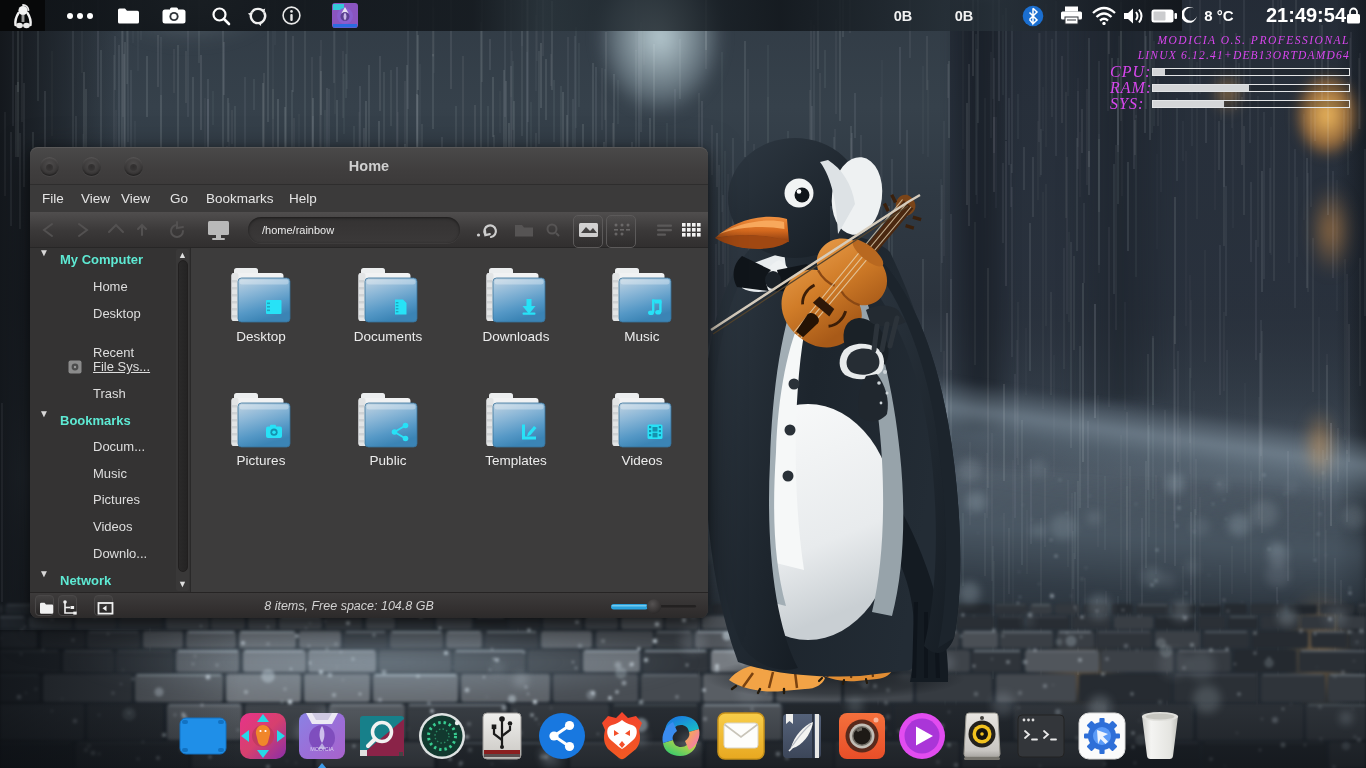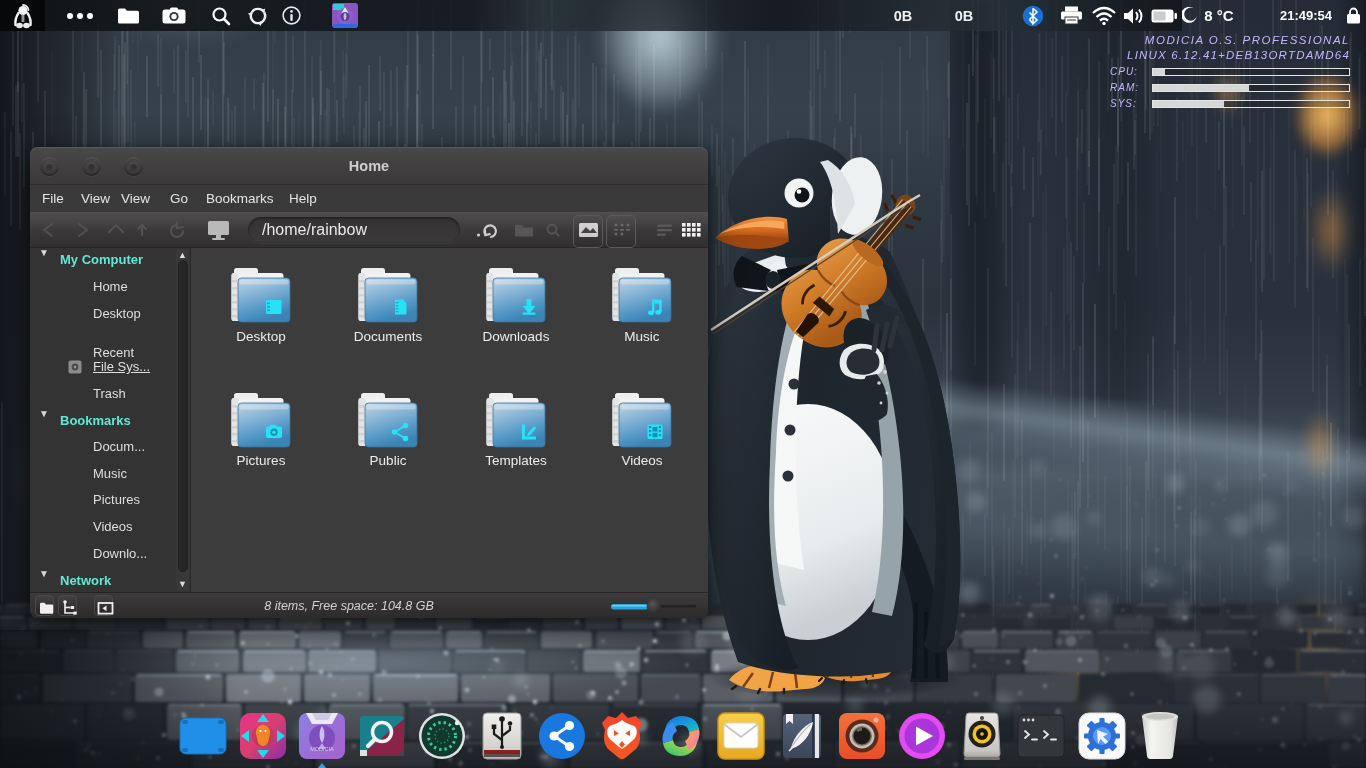--- a/index.html
+++ b/index.html
@@ -15,54 +15,54 @@
 #midstreet{position:absolute;left:560px;top:445px;width:806px;height:160px;background:linear-gradient(184deg,rgba(90,106,120,0) 24%,rgba(88,104,118,.5) 50%,rgba(56,68,80,.36) 75%,rgba(40,48,58,0) 100%);filter:blur(4px)}
 #bokeh1{position:absolute;left:1282px;top:55px;width:90px;height:120px;background:radial-gradient(ellipse 42px 55px at 50% 50%,rgba(255,196,96,.95),rgba(235,150,60,.55) 55%,rgba(180,110,50,0) 78%);filter:blur(6px)}
 #bokeh2{position:absolute;left:1296px;top:165px;width:70px;height:130px;background:radial-gradient(ellipse 28px 60px at 50% 50%,rgba(225,150,70,.6),rgba(180,110,50,0) 75%);filter:blur(8px)}
 #bokeh3{position:absolute;left:1290px;top:390px;width:60px;height:110px;background:radial-gradient(ellipse 22px 50px at 50% 50%,rgba(230,160,80,.55),rgba(180,110,50,0) 75%);filter:blur(7px)}
 #bokeh4{position:absolute;left:1270px;top:560px;width:100px;height:180px;background:radial-gradient(ellipse 40px 80px at 50% 50%,rgba(235,170,90,.5),rgba(180,110,50,0) 75%);filter:blur(9px)}
 #bokeh5{position:absolute;left:1010px;top:620px;width:140px;height:110px;background:radial-gradient(ellipse 60px 45px at 50% 50%,rgba(200,150,90,.4),rgba(150,110,60,0) 75%);filter:blur(8px)}
 
 #panel{position:absolute;left:0;top:0;width:1182px;height:31px;background:linear-gradient(90deg,rgba(16,20,24,.93) 0%,rgba(20,25,30,.88) 40%,rgba(38,48,54,.72) 46%,rgba(30,38,44,.8) 54%,rgba(18,23,28,.88) 66%,rgba(40,50,58,.75) 84%,rgba(25,31,38,.85) 93%,rgba(18,22,27,.9) 100%)}
 #pleft{position:absolute;left:0;top:0;width:45px;height:31px;background:#070809}
 .pico{position:absolute;top:0;height:31px;display:flex;align-items:center;justify-content:center;color:#f2f2f2}
-#ptime{font-weight:bold;font-size:13px;color:#fff}
+#ptime{font-weight:bold;font-size:20px;color:#fff}
 #ptemp{font-weight:bold;font-size:15px;color:#fff}
 
 #win{position:absolute;left:30px;top:147px;width:678px;height:471px;border-radius:8px;box-shadow:0 10px 34px rgba(0,0,0,.55),0 2px 8px rgba(0,0,0,.4);background:#3d3c3c}
 #titlebar{position:absolute;left:0;top:0;width:678px;height:38px;border-radius:8px 8px 0 0;background:linear-gradient(180deg,#4a4949,#403e3e 60%,#3c3a3a);border-bottom:1px solid #2e2d2d;box-shadow:inset 0 1px 0 rgba(255,255,255,.09)}
 .tbtn{position:absolute;top:10px;width:19px;height:19px;border-radius:50%;background:radial-gradient(circle at 50% 38%,#4e4c4c,#383636 70%);box-shadow:inset 0 1px 2px rgba(255,255,255,.16),inset 0 -1px 2px rgba(0,0,0,.5),0 1px 1px rgba(255,255,255,.06)}
 .tbtn::after{content:"";position:absolute;left:6px;top:6.5px;width:7px;height:7px;border-radius:50%;background:radial-gradient(circle at 50% 35%,#302e2e,#3b3939)}
 #wtitle{position:absolute;left:0;top:0;width:678px;height:38px;line-height:39px;text-align:center;color:#cfcfcf;font-weight:bold;font-size:14.5px}
 #menubar{position:absolute;left:0;top:38px;width:678px;height:27px;background:#3b3a3a;color:#e4e4e4;font-size:13.5px}
 .mi{position:absolute;top:0;height:27px;line-height:27px}
 #toolbar{position:absolute;left:0;top:65px;width:678px;height:36px;background:linear-gradient(180deg,#504e4e,#3a3838 55%,#312f2f);border-bottom:1px solid #272626}
-#pathpill{position:absolute;left:218px;top:5px;width:212px;height:26px;border-radius:13px;background:linear-gradient(180deg,#343232,#3b3939);box-shadow:inset 0 1px 3px rgba(0,0,0,.5),0 1px 0 rgba(255,255,255,.05);color:#eaeaea;font-size:16px;line-height:26px;padding-left:14px}
+#pathpill{position:absolute;left:218px;top:5px;width:212px;height:26px;border-radius:13px;background:linear-gradient(180deg,#343232,#3b3939);box-shadow:inset 0 1px 3px rgba(0,0,0,.5),0 1px 0 rgba(255,255,255,.05);color:#eaeaea;font-size:11px;line-height:26px;padding-left:14px}
 .vbtn{position:absolute;top:3px;width:30px;height:33px;border:1px solid #5c5a5a;border-radius:5px;background:linear-gradient(180deg,rgba(90,88,88,.25),rgba(40,38,38,.25))}
 #wbody{position:absolute;left:0;top:101px;width:678px;height:344px;background:#3d3c3c}
 #sidebar{position:absolute;left:0;top:0;width:161px;height:344px;background:#343333;border-right:1px solid #2a2929;color:#dedede;font-size:13px}
 .srow{position:absolute;left:0;height:26px;line-height:26px;white-space:nowrap}
 .shead{font-weight:bold;color:#5eead4}
 .sarr{position:absolute;left:9px;top:0;font-size:10px;color:#d8d8d8}
 #sscroll{position:absolute;left:146px;top:1px;width:13px;height:342px;background:#393838;border-radius:2px}
 #sthumb{position:absolute;left:1.5px;top:11px;width:10px;height:312px;background:linear-gradient(90deg,#2a2929,#242323);border-radius:5px;border:1px solid #211f1f}
 .sc-ar{position:absolute;left:2px;width:9px;height:9px;color:#e0e0e0;font-size:9px;line-height:9px;text-align:center}
 #fstatus{position:absolute;left:0;top:445px;width:678px;height:26px;border-radius:0 0 8px 8px;background:linear-gradient(180deg,#3d3b3b,#322F2F 70%,#2c2a2a);border-top:1px solid #262424;color:#d6d6d6}
 .sbtn{position:absolute;top:2px;width:19px;height:21px;border:1px solid #4a4848;border-radius:4px;background:linear-gradient(180deg,#434141,#262424)}
 #stext{position:absolute;left:-20px;top:0;width:678px;height:26px;line-height:26px;text-align:center;font-size:12.5px;font-style:italic;color:#d2d2d2}
 .ficon{position:absolute;width:100px;margin-left:-50px;text-align:center;color:#ececec;font-size:13.5px}
 
 #dock{position:absolute;left:0;top:708px;width:1366px;height:60px}
 .dk{position:absolute;top:2px;width:52px;height:52px}
 
-#conky{position:absolute;right:16px;top:34px;width:240px;color:#c4b5fd;font-family:Liberation Sans, sans-serif;font-style:italic}
+#conky{position:absolute;right:16px;top:34px;width:240px;color:#d946ef;font-family:Liberation Serif, serif;font-style:italic}
 #conky .l1{font-size:11.5px;letter-spacing:1.5px;text-align:right;white-space:nowrap}
 #conky .l2{font-size:11.5px;letter-spacing:1.2px;text-align:right;white-space:nowrap;margin-top:3px}
 .crow{display:flex;align-items:center;margin-top:5px;height:11px}
-.clab{font-size:10px;width:38px;letter-spacing:1px}
+.clab{font-size:16px;width:38px;letter-spacing:1px}
 .cbar{flex:1;height:8px;border:1px solid #e3e5e7;background:rgba(20,24,28,.25);margin-left:4px;display:block}
 .cfill{height:100%;background:#d4d6d8;display:block}
 </style></head>
 <body>
 <div id="stage">
 <div id="wp"></div>
 <div id="wpdarkL"></div>
 <div id="wpglowTL"></div>
 <div id="wpbrightT"></div>
 <div id="wpwallR"></div>

